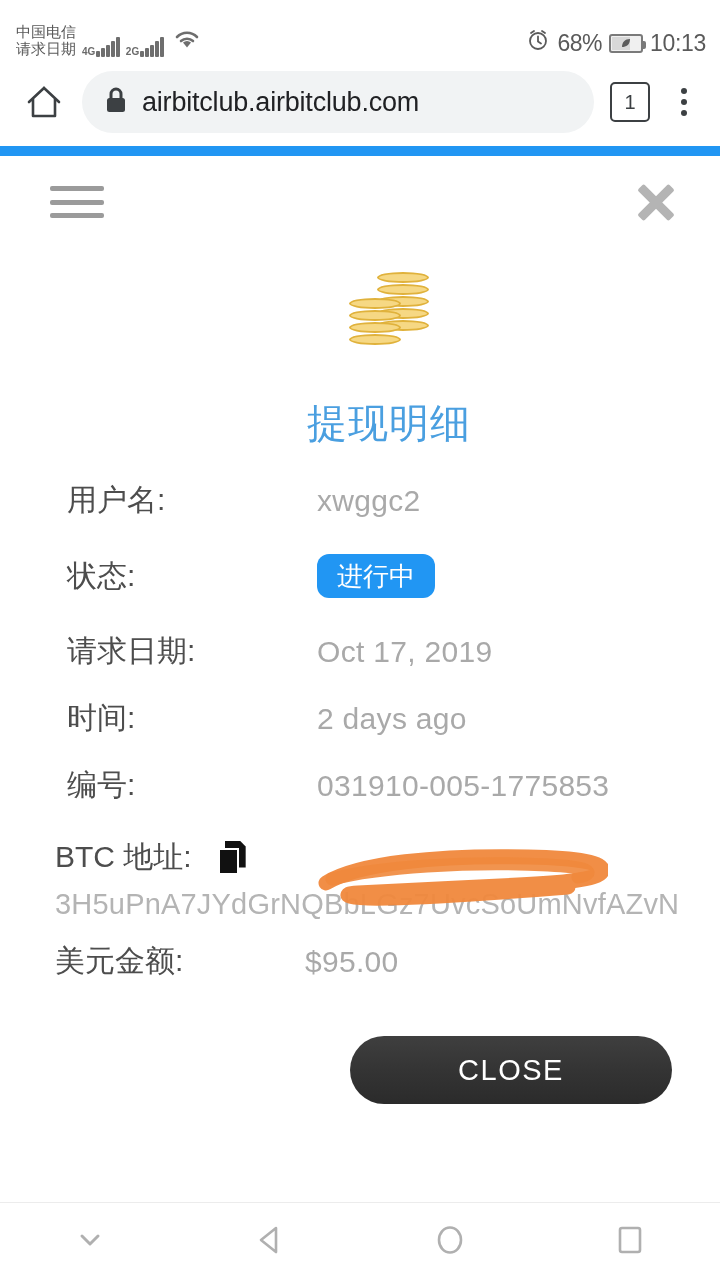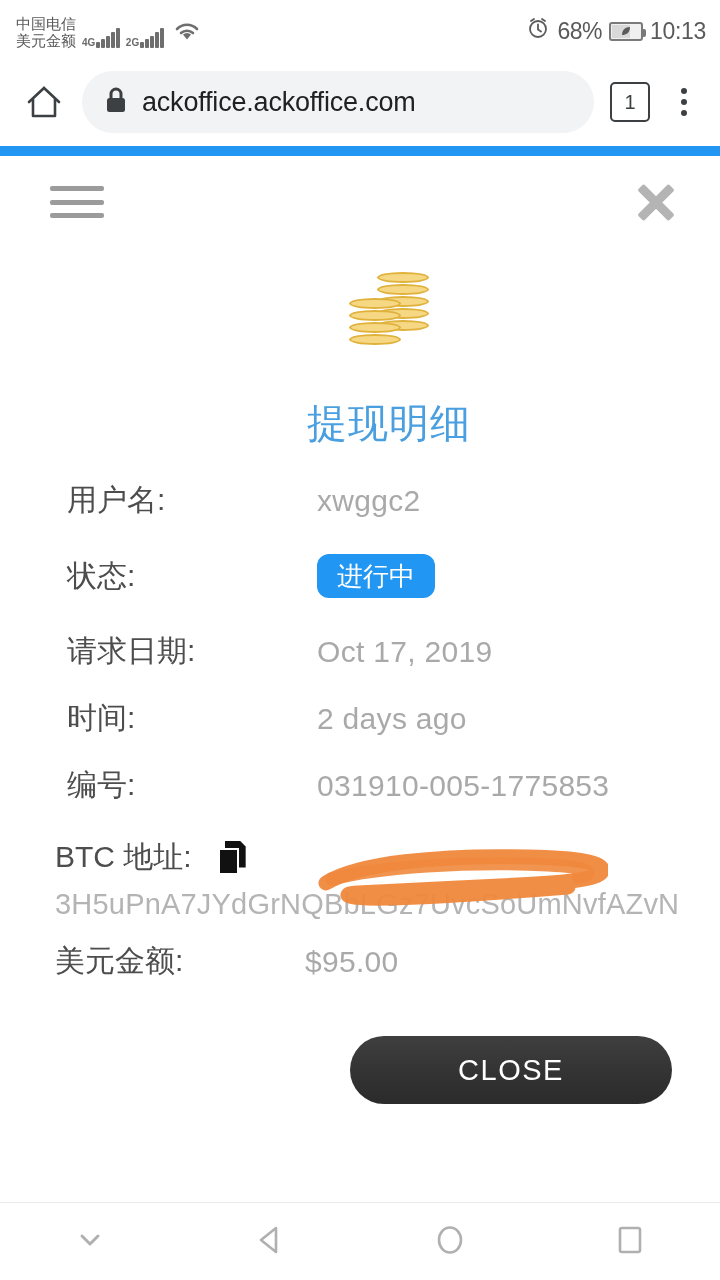--- a/index.html
+++ b/index.html
@@ -7,22 +7,22 @@
     width: 720px; height: 1280px;
     font-family: "Liberation Sans", "DejaVu Sans", sans-serif;
     background: #ffffff;
     overflow: hidden;
   }
   .screen { position: relative; width: 720px; height: 1280px; background:#fff; }
 
   
   .statusbar {
     height: 58px; width: 100%;
-    display: flex; align-items: flex-start; justify-content: space-between;
-    padding: 16px 14px 0 16px;
+    display: flex; align-items: flex-end; justify-content: space-between;
+    padding: 4px 14px 0 16px;
     color: #5a5a5a;
   }
   .sb-left { display: flex; align-items: center; gap: 4px; }
   .carriers { display: flex; flex-direction: column; line-height: 1.12; }
   .carriers span { font-size: 15px; color: #585858; white-space: nowrap; }
   .sig-group { display: flex; align-items: flex-end; gap: 1px; margin-left: 2px; }
   .gen-label { font-size: 10px; font-weight: bold; color: #6a6a6a; align-self: flex-start; margin-top: 20px; }
   .bars { display: flex; align-items: flex-end; gap: 1.5px; height: 20px; }
   .bars i { display: block; width: 3.5px; background: #6e6e6e; border-radius: 1px; }
   .bars i:nth-child(1){height:6px}.bars i:nth-child(2){height:9px}
@@ -154,21 +154,21 @@
 </style>
 </head>
 <body>
 
 <div class="screen">
 
   <div class="statusbar">
     <div class="sb-left">
       <div class="carriers">
         <span>中国电信</span>
-        <span>美元金额</span>
+        <span>请求日期</span>
       </div>
       <div class="sig-group">
         <span class="gen-label">4G</span>
         <span class="bars">
             <i></i>
             <i></i>
             <i></i>
             <i></i>
             <i></i>
           </span>
@@ -217,21 +217,21 @@
         <path d="M9 17 V34 H31 V17" stroke="#3c4043" stroke-width="2.6" fill="none" stroke-linejoin="round"></path>
       </svg>
     </div>
     <div class="omnibox">
       <span class="lock-icon">
         <svg width="24" height="28" viewBox="0 0 24 28">
           <rect x="3" y="12" width="18" height="14" rx="2.5" fill="#3c4043"></rect>
           <path d="M7 12 V8 a5 5 0 0 1 10 0 V12" stroke="#3c4043" stroke-width="3" fill="none"></path>
         </svg>
       </span>
-      <span class="url-text">ackoffice.ackoffice.com</span>
+      <span class="url-text">airbitclub.airbitclub.com</span>
     </div>
     <div class="tab-count">
       <span>1</span>
     </div>
     <div class="kebab">
         <i></i>
         <i></i>
         <i></i>
       </div>
   </div>

